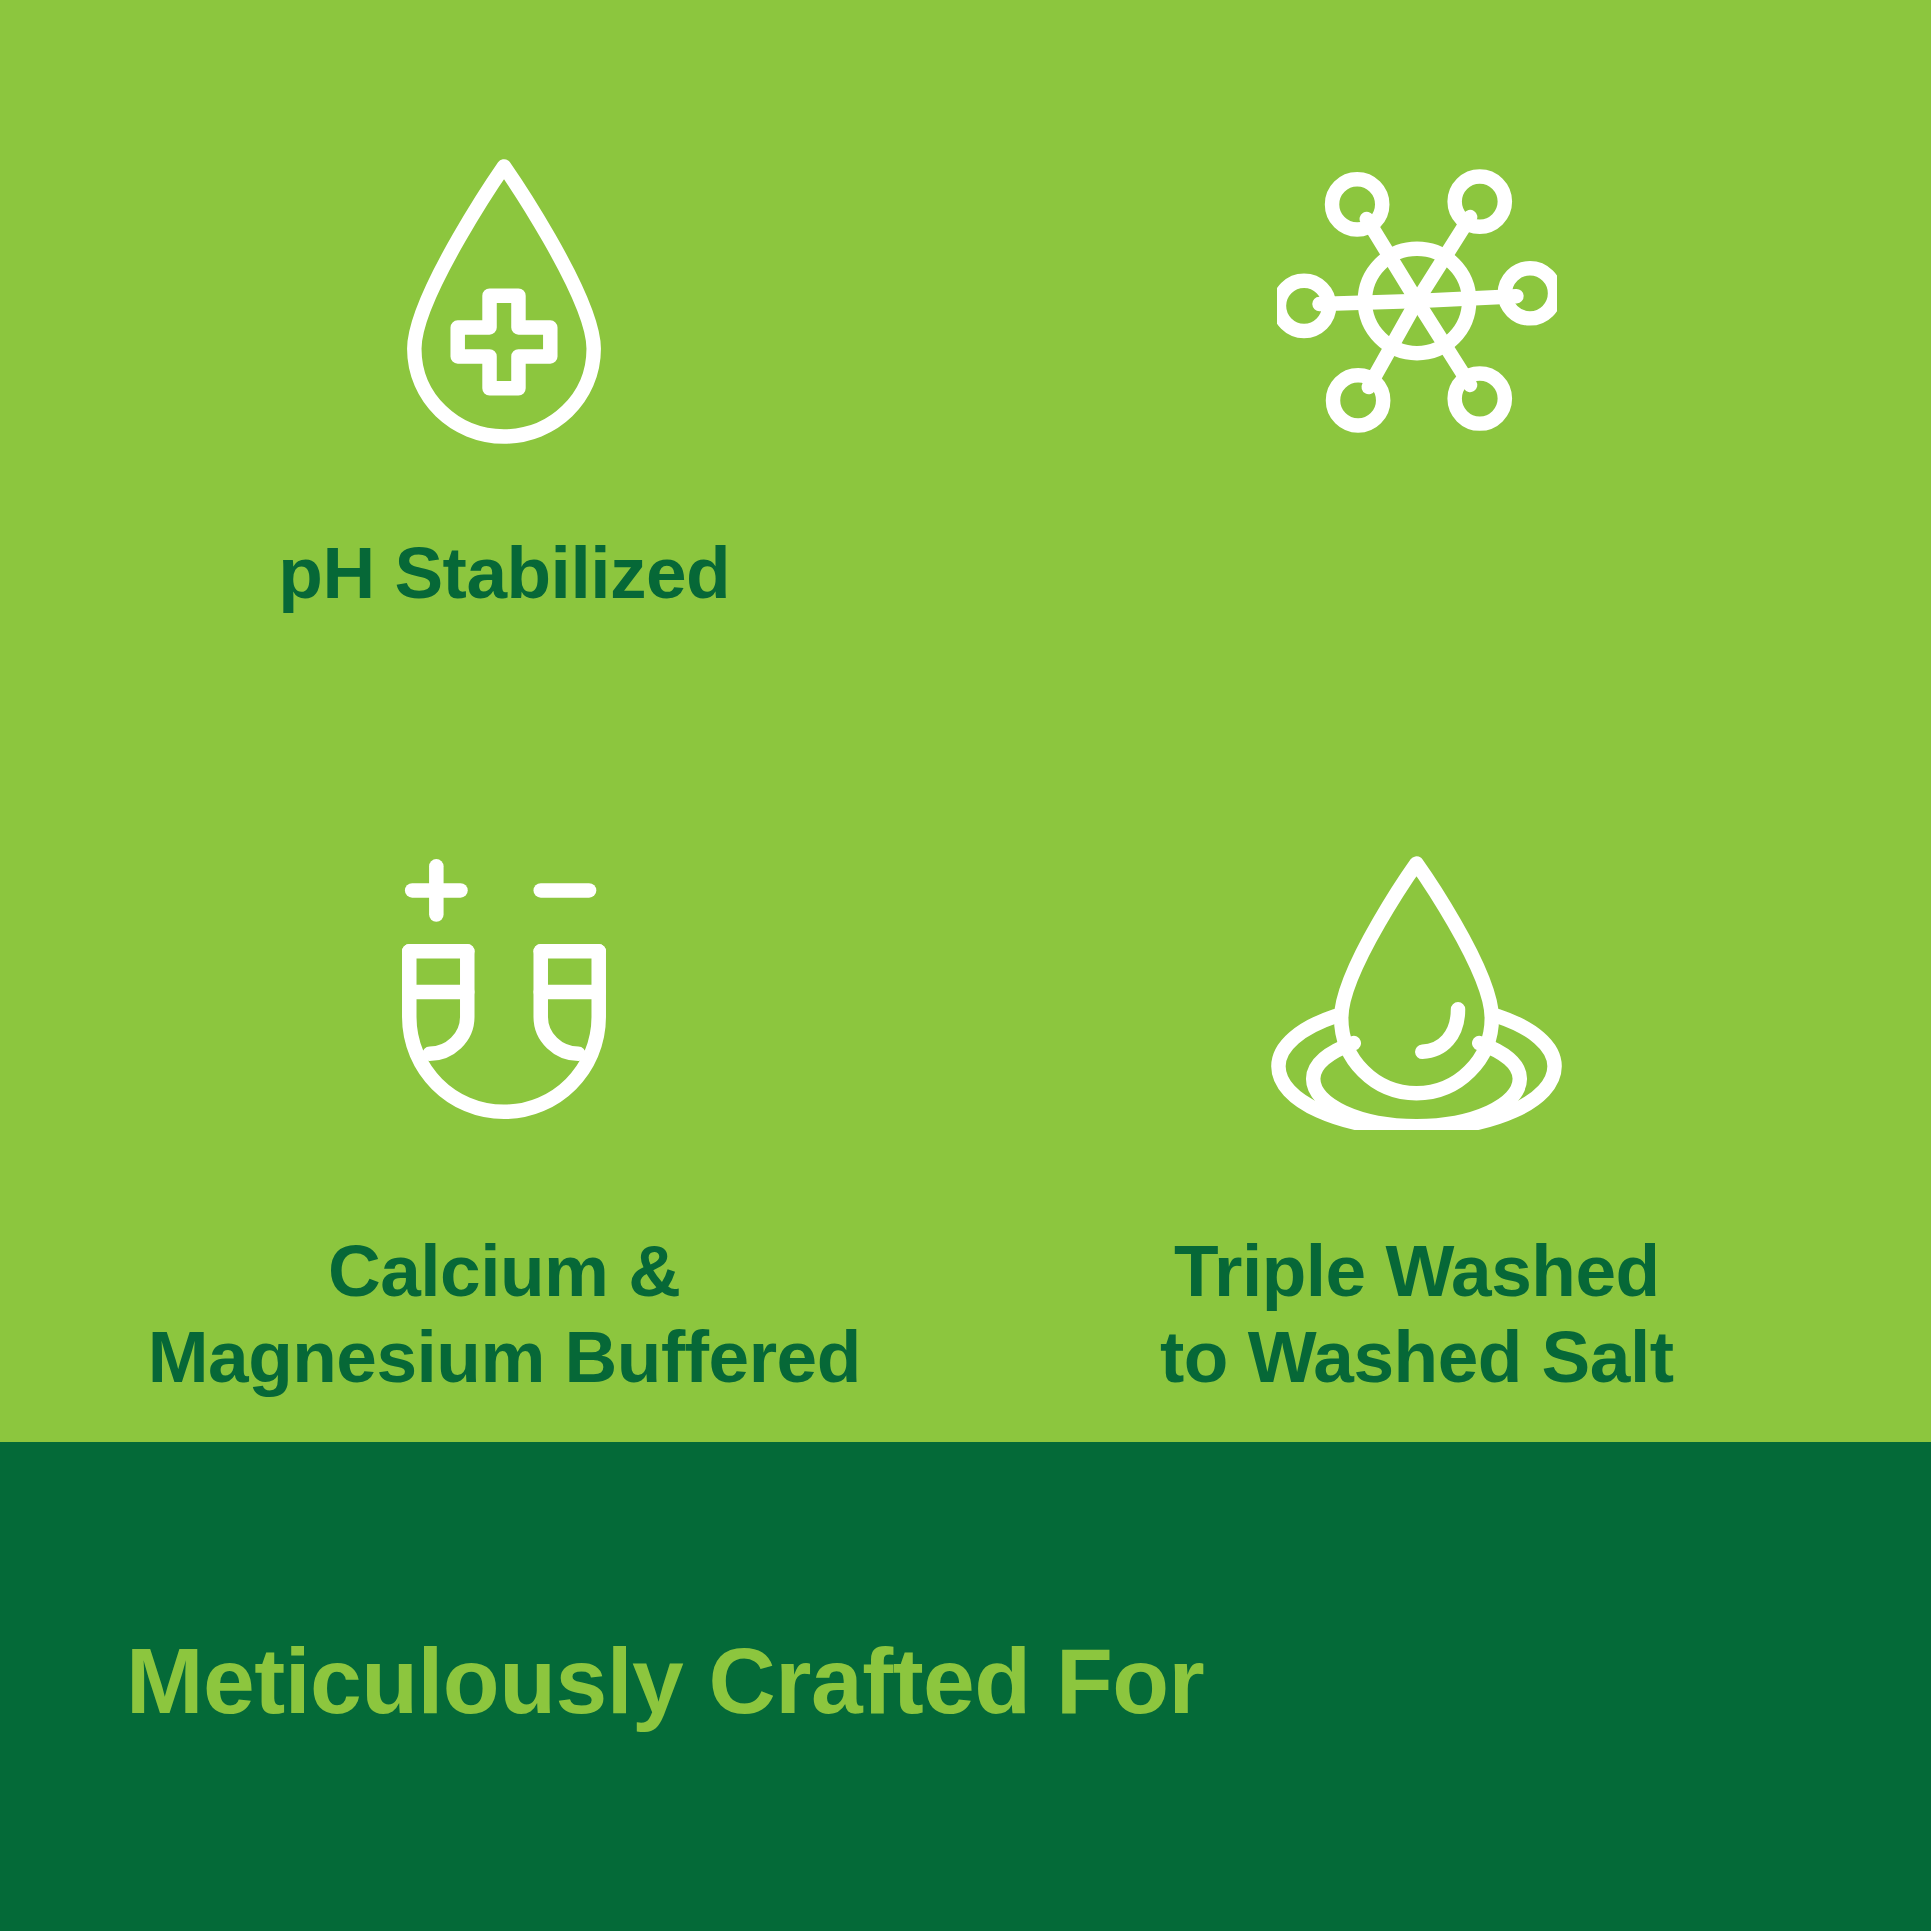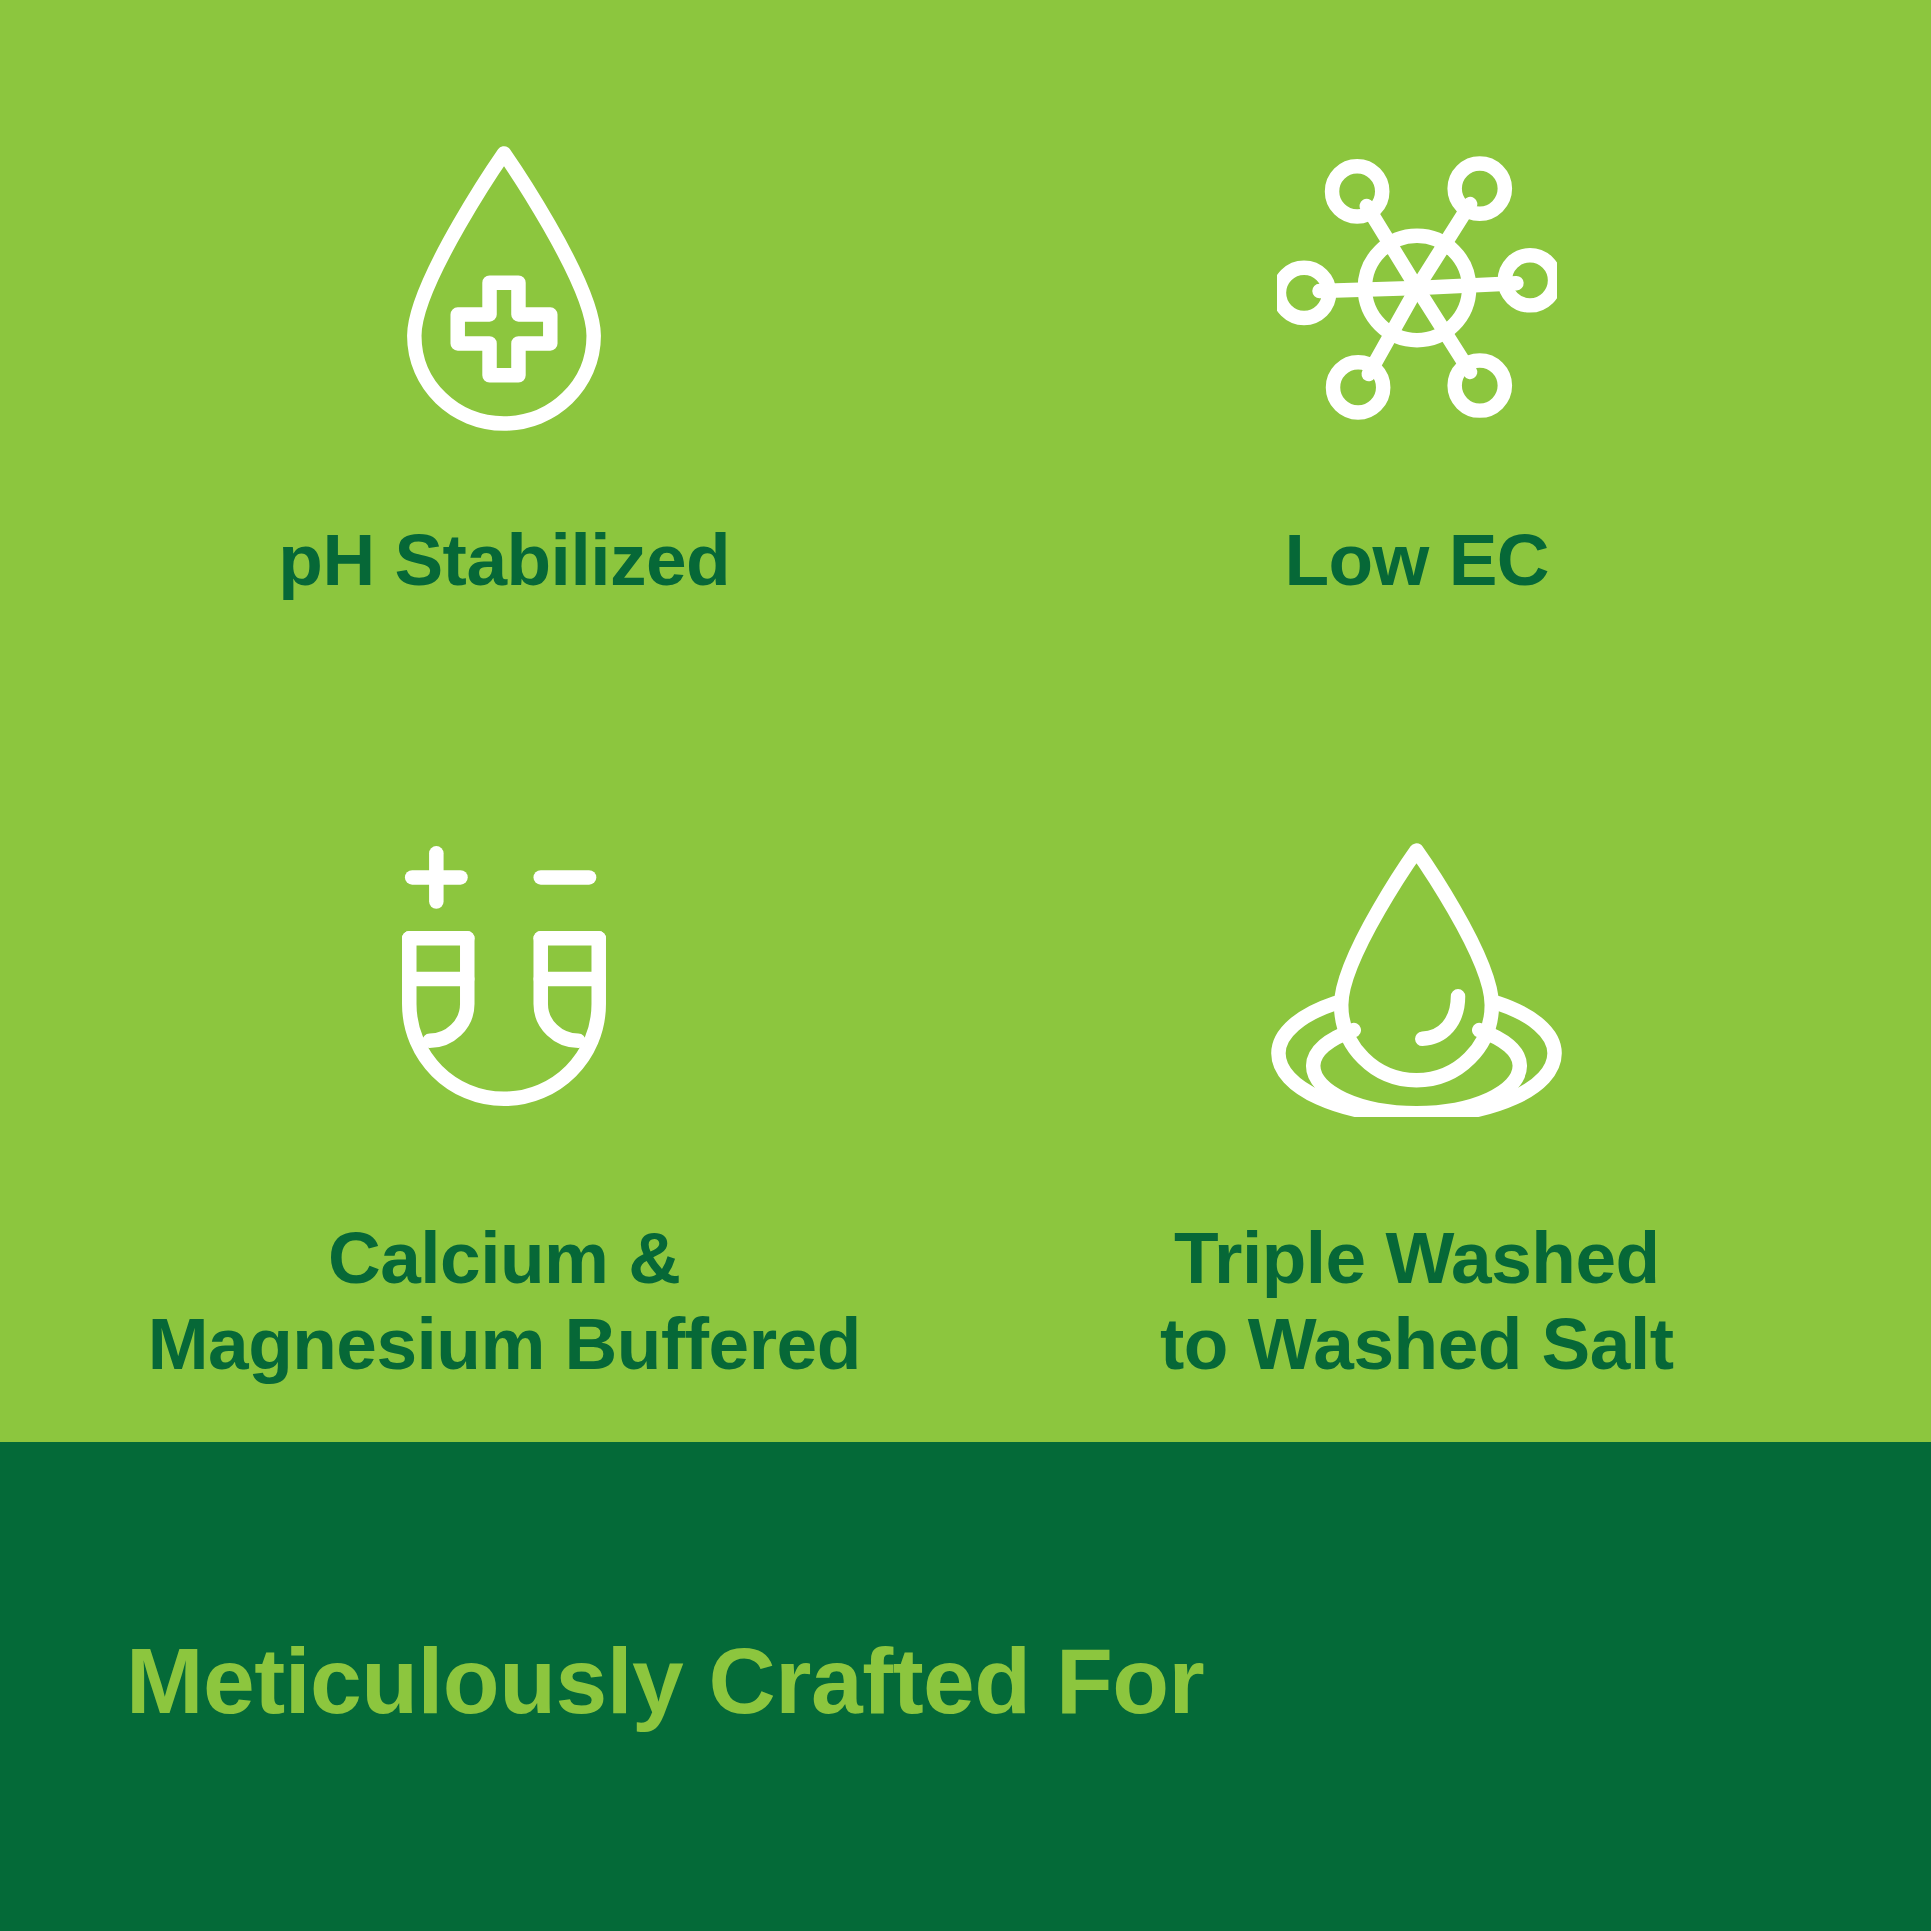--- a/index.html
+++ b/index.html
@@ -20,21 +20,21 @@
     height: 1931px;
     background: #8cc63e;
     box-sizing: border-box;
     overflow: hidden;
   }
 
   
   .features-panel {
     position: absolute;
     left: 0;
-    top: 0;
+    top: 13px;
     width: 1931px;
     height: 1431px;
     background: #8cc63e;
     display: grid;
     grid-template-columns: 1fr 1fr;
     grid-template-rows: 1fr 1fr;
     box-sizing: border-box;
     padding: 108px 58px 0 48px;
   }
 
@@ -145,21 +145,20 @@
 
             <circle cx="83" cy="45" r="26"></circle>
             <circle cx="210" cy="42" r="26"></circle>
             <circle cx="262" cy="137" r="26"></circle>
             <circle cx="210" cy="246" r="26"></circle>
             <circle cx="84" cy="248" r="26"></circle>
             <circle cx="28" cy="150" r="26"></circle>
           </g>
         </svg>
       </div>
-      <div class="feature-label">Low EC</div>
     </div>
 
     <div class="feature cell-3">
       <div class="feature-icon">
         <svg width="232" height="290" viewBox="0 0 240 300" fill="none" aria-hidden="true">
           <g stroke="#ffffff" stroke-width="15" stroke-linecap="round" fill="none">
 
             <line x1="50" y1="22" x2="50" y2="72"></line>
             <line x1="25" y1="47" x2="75" y2="47"></line>
 

